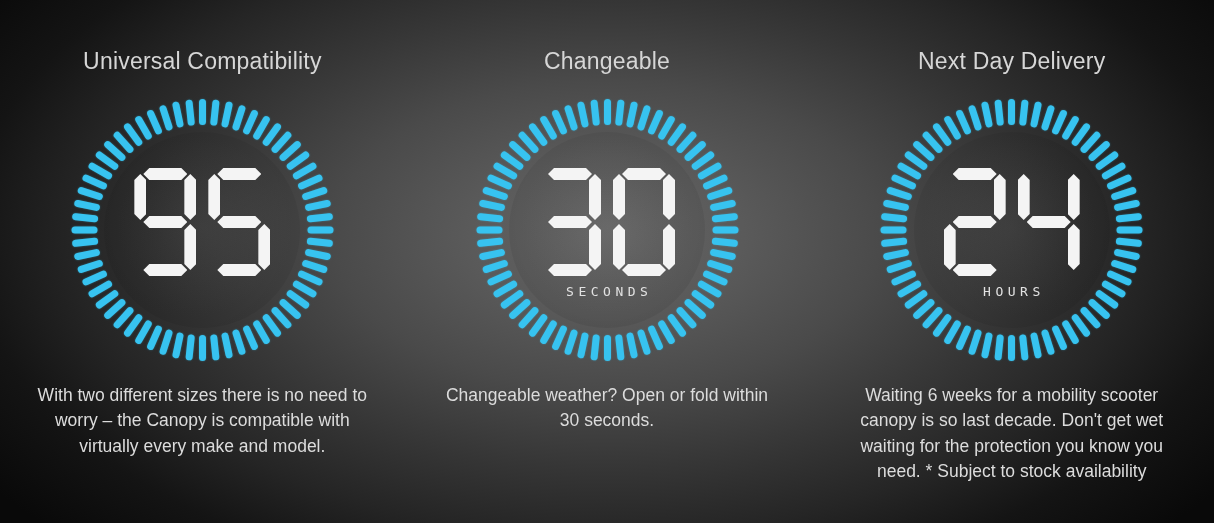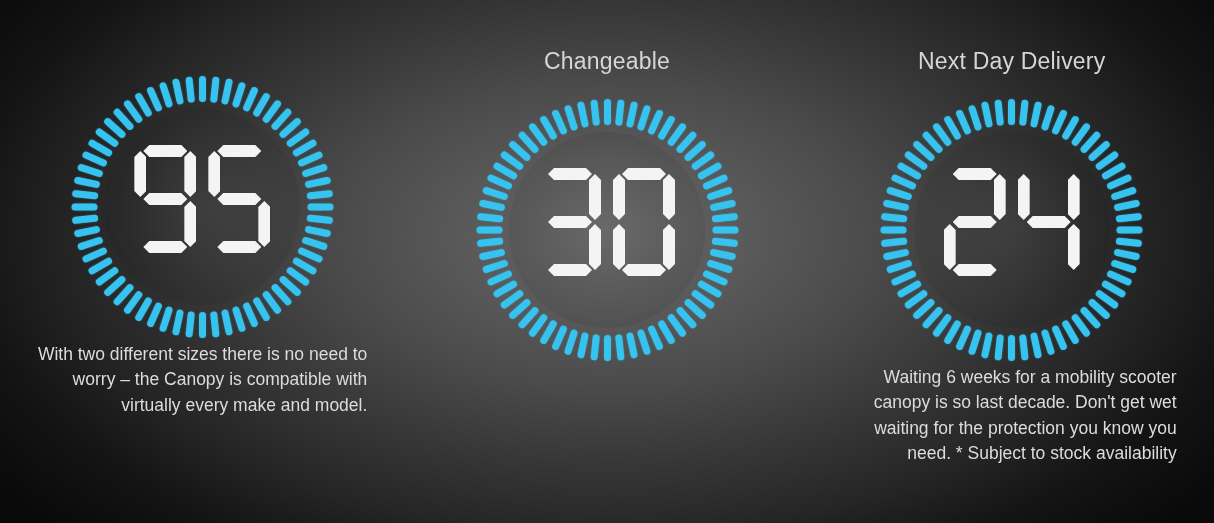--- a/index.html
+++ b/index.html
@@ -157,34 +157,36 @@
     color: #e2e2e2;
     font-size: 13px;
     letter-spacing: 4.5px;
     font-family: "DejaVu Sans Mono", monospace;
     text-indent: 4.5px;
     white-space: nowrap;
   }
 
   
   .col-body {
+    margin-top: 18px;
     width: 330px;
-    text-align: right;
+    text-align: center;
     color: #dcdcdc;
     font-size: 17.5px;
     line-height: 1.45;
   }
 </style>
 </head>
 <body>
 
 <div id="stage">
   <div class="columns">
 
     <div class="col">
+      <div class="col-title">Universal Compatibility</div>
       <div class="gauge-wrap">
         <div class="gauge-inner-disc"></div>
         <div class="ticks">
             <div class="tick" style="background: rgb(55, 195, 240); transform: rotate(0deg) translateY(-118px);"></div>
             <div class="tick" style="background: rgb(55, 195, 240); transform: rotate(6deg) translateY(-118px);"></div>
             <div class="tick" style="background: rgb(55, 195, 240); transform: rotate(12deg) translateY(-118px);"></div>
             <div class="tick" style="background: rgb(55, 195, 240); transform: rotate(18deg) translateY(-118px);"></div>
             <div class="tick" style="background: rgb(55, 195, 240); transform: rotate(24deg) translateY(-118px);"></div>
             <div class="tick" style="background: rgb(55, 195, 240); transform: rotate(30deg) translateY(-118px);"></div>
             <div class="tick" style="background: rgb(55, 195, 240); transform: rotate(36deg) translateY(-118px);"></div>
@@ -345,21 +347,23 @@
             <div class="digit">
               <div class="seg h a on" style="background: rgb(244, 244, 244);"></div>
               <div class="seg v b on" style="background: rgb(244, 244, 244);"></div>
               <div class="seg v c on" style="background: rgb(244, 244, 244);"></div>
               <div class="seg h d on" style="background: rgb(244, 244, 244);"></div>
               <div class="seg v e on" style="background: rgb(244, 244, 244);"></div>
               <div class="seg v f on" style="background: rgb(244, 244, 244);"></div>
               <div class="seg h g" style="background: rgb(244, 244, 244);"></div>
             </div>
           </div>
+        <div class="unit-label">SECONDS</div>
       </div>
+      <div class="col-body">Changeable weather? Open or fold within 30 seconds.</div>
     </div>
 
     <div class="col">
       <div class="col-title">Next Day Delivery</div>
       <div class="gauge-wrap">
         <div class="gauge-inner-disc"></div>
         <div class="ticks">
             <div class="tick" style="background: rgb(55, 195, 240); transform: rotate(0deg) translateY(-118px);"></div>
             <div class="tick" style="background: rgb(55, 195, 240); transform: rotate(6deg) translateY(-118px);"></div>
             <div class="tick" style="background: rgb(55, 195, 240); transform: rotate(12deg) translateY(-118px);"></div>
@@ -434,19 +438,20 @@
             <div class="digit">
               <div class="seg h a" style="background: rgb(244, 244, 244);"></div>
               <div class="seg v b on" style="background: rgb(244, 244, 244);"></div>
               <div class="seg v c on" style="background: rgb(244, 244, 244);"></div>
               <div class="seg h d" style="background: rgb(244, 244, 244);"></div>
               <div class="seg v e" style="background: rgb(244, 244, 244);"></div>
               <div class="seg v f on" style="background: rgb(244, 244, 244);"></div>
               <div class="seg h g on" style="background: rgb(244, 244, 244);"></div>
             </div>
           </div>
+        <div class="unit-label">HOURS</div>
       </div>
       <div class="col-body">Waiting 6 weeks for a mobility scooter canopy is so last decade. Don't get wet waiting for the protection you know you need.
 * Subject to stock availability</div>
     </div>
 
   </div>
 </div>
 
 </body></html>

